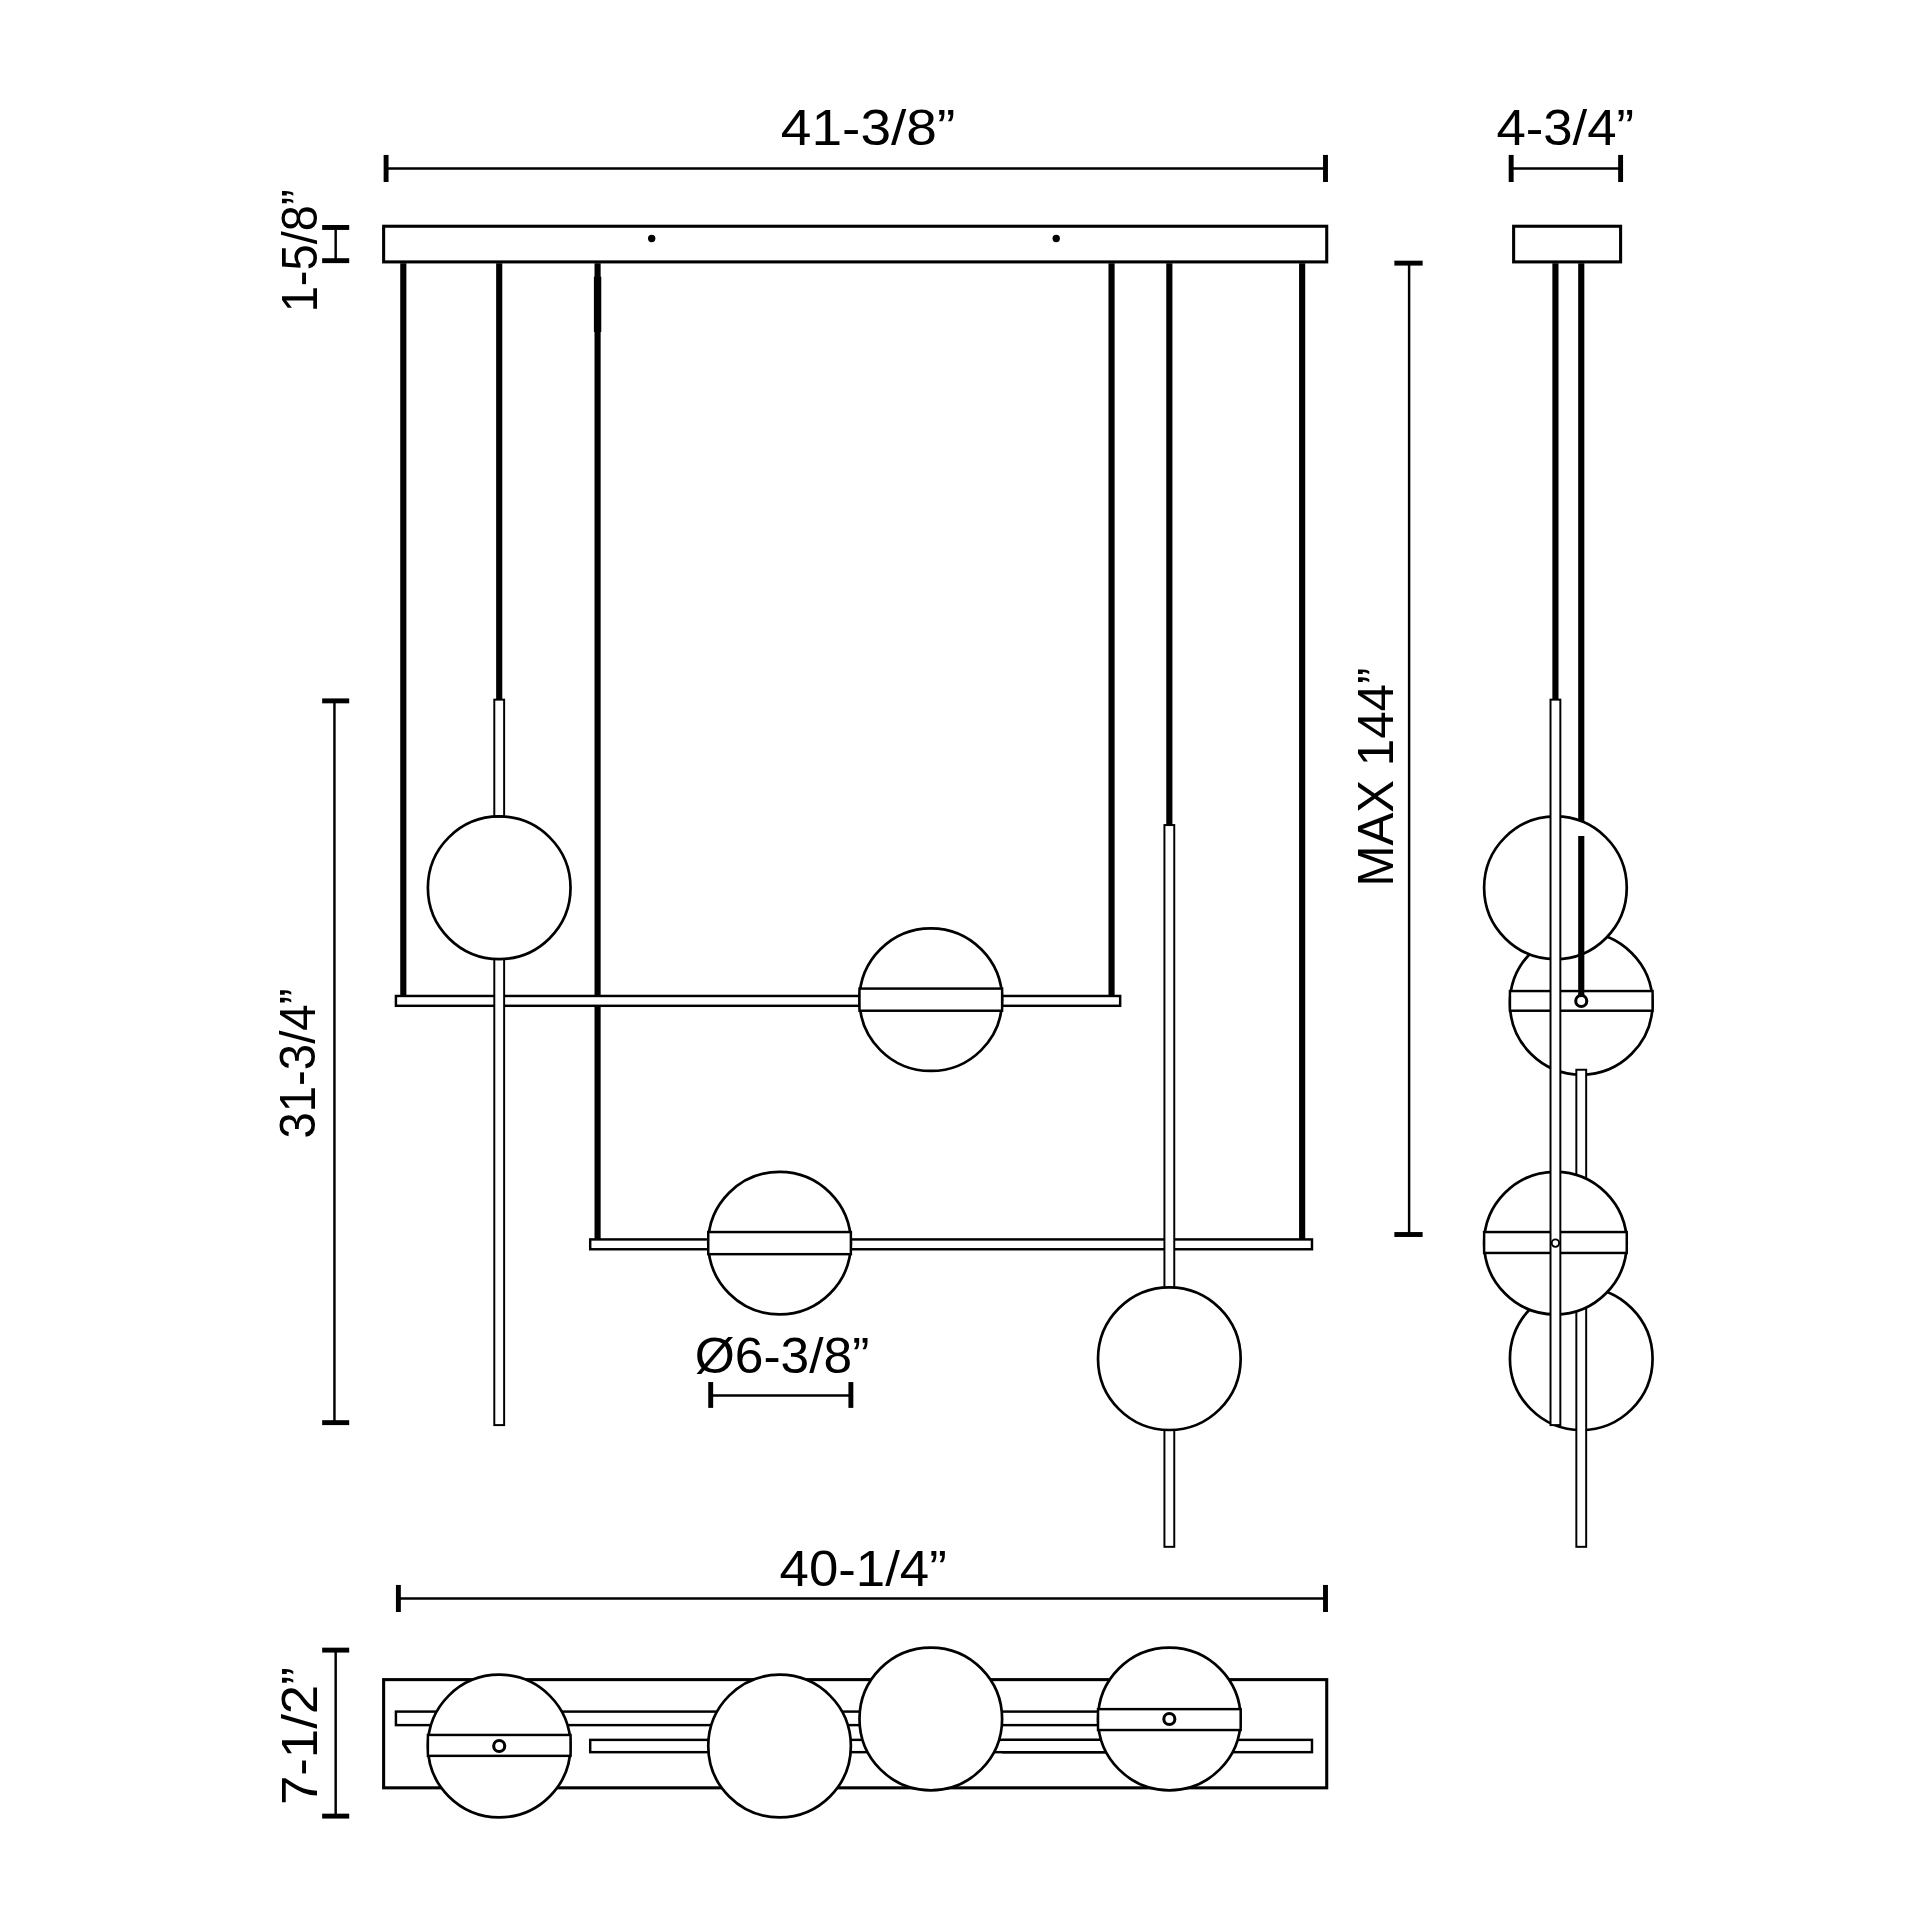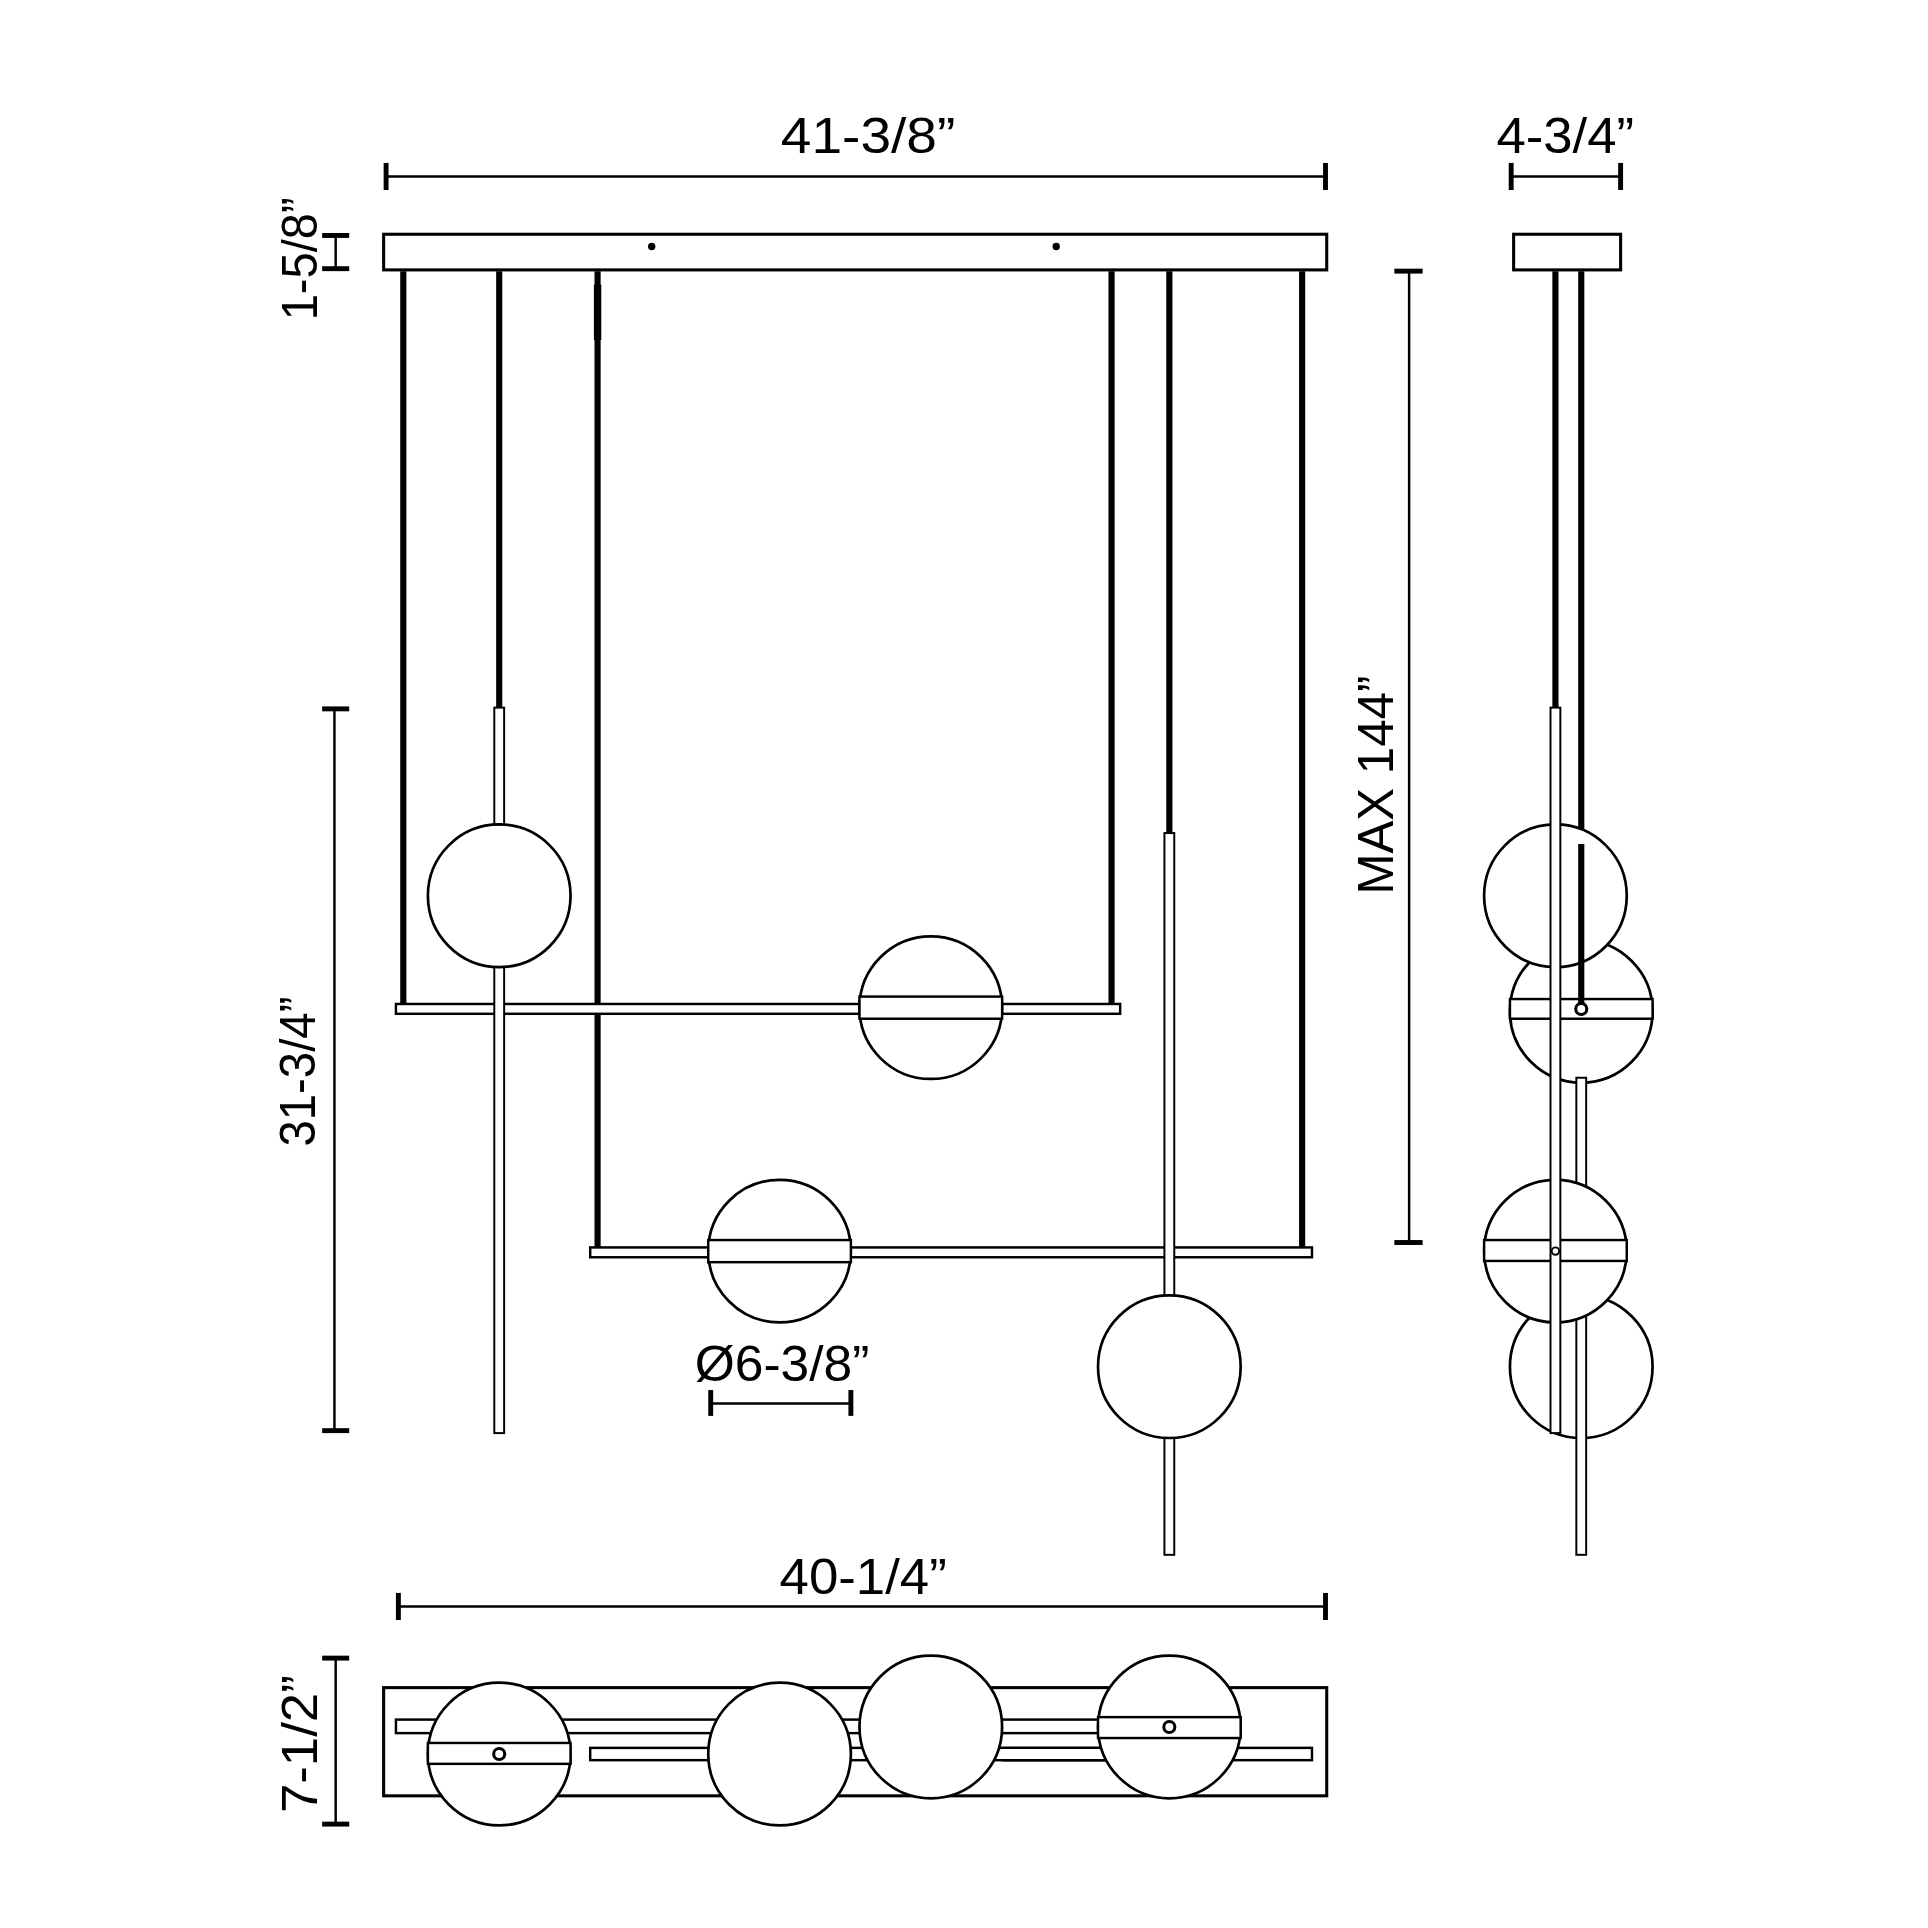--- a/index.html
+++ b/index.html
@@ -1,17 +1,17 @@
 <!DOCTYPE html>
 <html style="font-size:15px"><head>
 <meta charset="utf-8">
 <style>
   html, body { margin: 0; padding: 0; background: #ffffff; }
   body { width: 1928px; height: 1928px; overflow: hidden; }
-  #stage { position: absolute; left: 0; top: 8px; width: 1928px; height: 1362px; }
+  #stage { position: absolute; left: 0; top: 0; width: 1928px; height: 1362px; }
   svg { display: block; }
   .dim-text { font-family: "Liberation Sans", sans-serif; font-size: 40px; fill: #000; }
   .thin { stroke: #000; stroke-width: 2; fill: none; }
   .med { stroke: #000; stroke-width: 2.5; fill: none; }
   .cord { stroke: #000; stroke-width: 5; fill: none; }
   .tick { stroke: #000; stroke-width: 4; fill: none; }
   .rod { stroke: #000; stroke-width: 1.6; fill: #fff; }
   .globe { stroke: #000; stroke-width: 2.2; fill: #fff; }
   .bar { stroke: #000; stroke-width: 2; fill: #fff; }
 </style>

